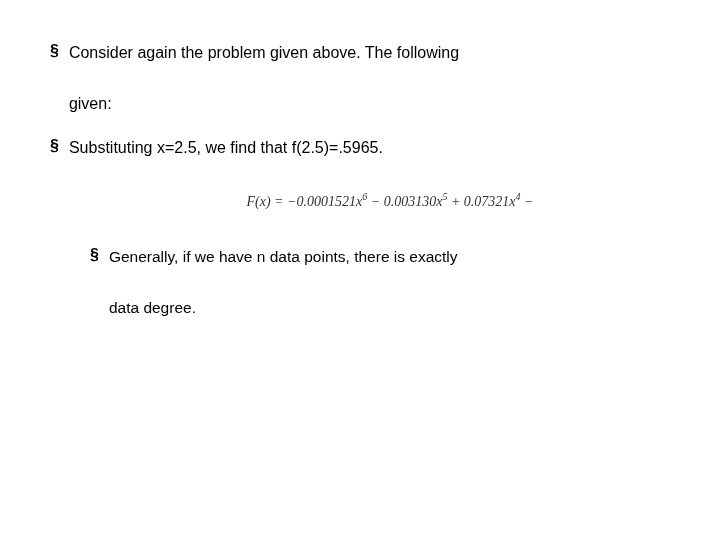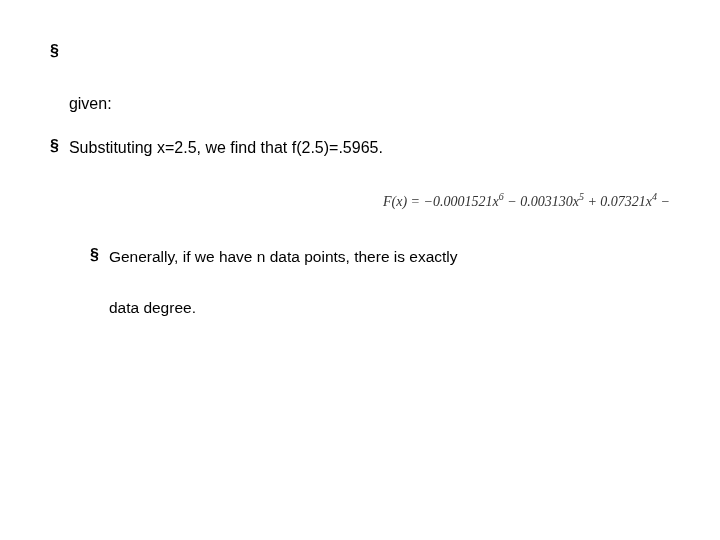--- a/index.html
+++ b/index.html
@@ -44,21 +44,21 @@
     .bullet-text {
       font-size: 16px;
       line-height: 1.6;
       flex: 1;
     }
 
     .formula-block {
       margin: 10px 0 20px 60px;
       display: flex;
       flex-direction: column;
-      align-items: flex-end;
+      align-items: center;
     }
 
     .formula-line {
       font-style: italic;
       font-size: 14px;
       font-family: 'Times New Roman', Times, serif;
       line-height: 1.7;
       color: #333;
     }
 
@@ -89,21 +89,21 @@
     }
   </style>
 </head>
 <body>
 
 <div class="slide-container">
 
   <div class="bullet-item">
     <span class="bullet-symbol">§</span>
     <div class="bullet-text">
-      <br>
+      <span>Consider again the problem given above. The following</span><br>
       <br>
       <span>given:</span>
     </div>
   </div>
 
   <div class="bullet-item">
     <span class="bullet-symbol">§</span>
     <div class="bullet-text">
       <span>Substituting x=2.5, we find that f(2.5)=.5965.</span>
     </div>

